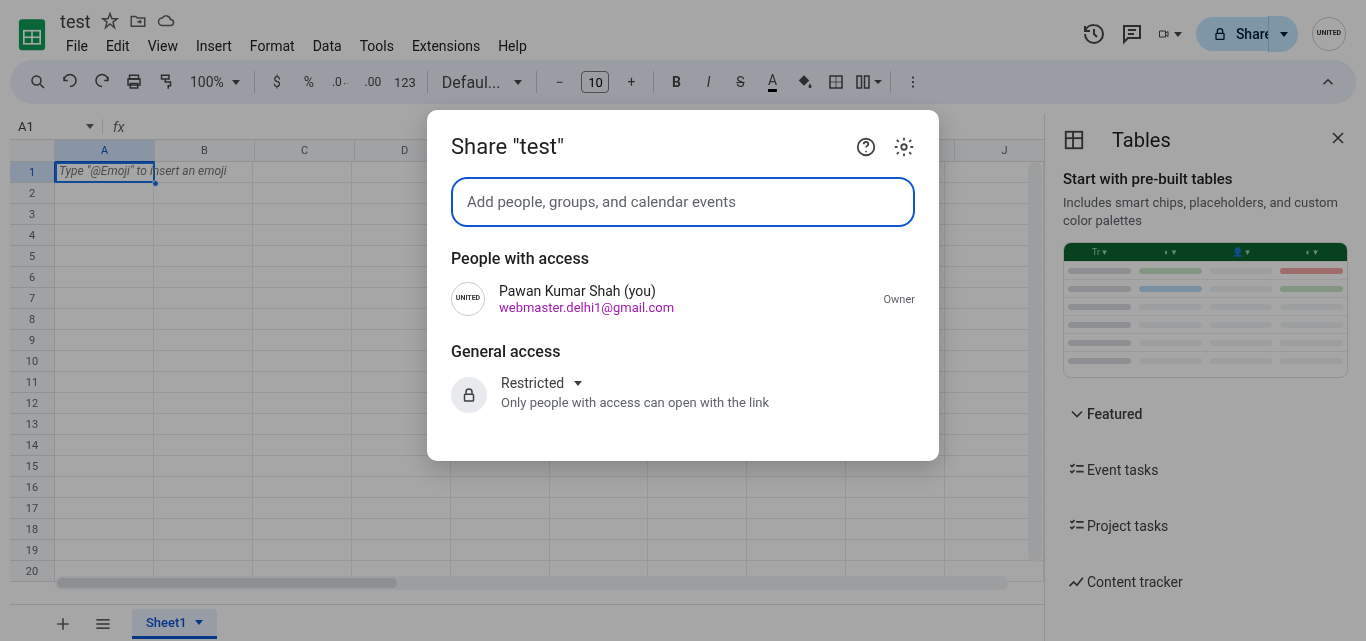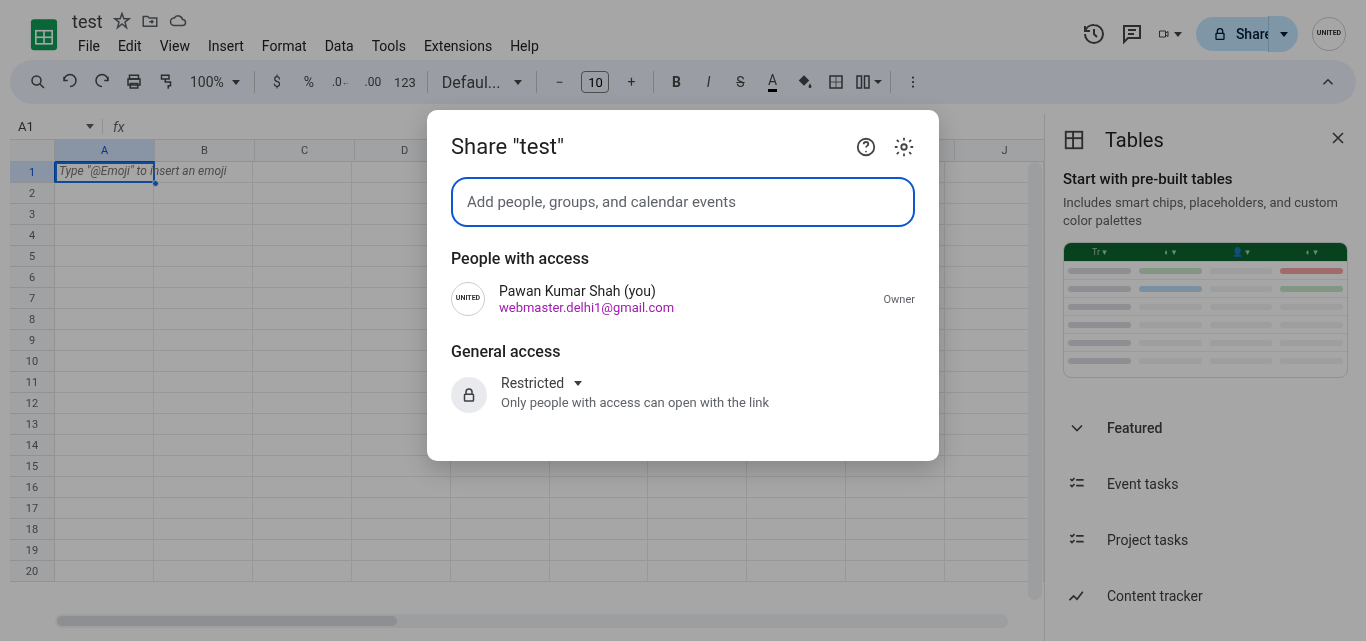--- a/index.html
+++ b/index.html
@@ -1,20 +1,20 @@
 <!DOCTYPE html>
 <html><head>
 <meta charset="utf-8">
 <style>
 * { box-sizing: border-box; margin: 0; padding: 0; font-family: "Google Sans", Roboto, Arial, sans-serif; }
 body { width: 1366px; height: 641px; overflow: hidden; background: #fff; position: relative; }
 .overlay { position: absolute; inset: 0; background: rgba(0,0,0,0.35); z-index: 50; }
 
 
-.header { display: flex; align-items: center; padding: 8px 14px 0 12px; height: 60px; margin-left: 12px; }
+.header { display: flex; align-items: center; padding: 8px 14px 0 12px; height: 60px; }
 .logo { width: 40px; height: 40px; display: flex; align-items: center; justify-content: center; }
 .logo svg { width: 36px; height: 36px; }
 .doc-info { margin-left: 4px; flex: 1; }
 .doc-title-row { display: flex; align-items: center; gap: 10px; padding-left: 4px; }
 .doc-title { font-size: 18px; color: #3c4043; }
 .title-icon { color: #5f6368; width: 18px; height: 18px; }
 .menubar { display: flex; gap: 2px; padding: 2px 0 0 2px; }
 .menubar-item { font-size: 14px; color: #202124; padding: 4px 8px; cursor: pointer; border-radius: 4px; }
 .header-right { display: flex; align-items: center; gap: 14px; padding-right: 6px; }
 .header-icon { width: 24px; height: 24px; color: #444746; cursor: pointer; display: flex; align-items: center; justify-content: center; }
@@ -58,33 +58,33 @@
 .cell-hint { position: absolute; left: 4px; top: 2px; font-size: 12px; font-style: italic; color: #757575; pointer-events: none; z-index: 5; }
 .hscroll { position: absolute; left: 45px; bottom: 14px; right: 18px; height: 14px; background: #f1f3f4; border-radius: 10px; }
 .hscroll-thumb { width: 340px; height: 10px; background: #dadce0; border-radius: 8px; margin: 2px; }
 .vscroll { position: absolute; right: 2px; top: 22px; width: 14px; bottom: 28px; background: #f1f3f4; border-radius: 10px; }
 .sheet-footer { height: 38px; display: flex; align-items: center; padding: 0 42px; gap: 18px; border-top: 1px solid #e0e0e0; }
 .footer-btn { color: #5f6368; cursor: pointer; width: 22px; height: 22px; display: flex; align-items: center; justify-content: center; }
 .sheet-tab { padding: 6px 14px; font-size: 13px; font-weight: 500; color: #0b57d0; border-bottom: 3px solid #0b57d0; display: flex; align-items: center; gap: 8px; background: #e8f0fe; border-radius: 4px 4px 0 0; }
 
 
 .side-panel { width: 322px; border-left: 1px solid #e0e0e0; padding: 0; display: flex; flex-direction: column; }
-.panel-header { display: flex; align-items: center; gap: 20px; padding: 14px 18px 18px 18px; }
+.panel-header { display: flex; align-items: center; gap: 27px; padding: 14px 18px 18px 18px; }
 .panel-title { font-size: 20px; color: #1f1f1f; flex: 1; }
 .panel-close { color: #444746; cursor: pointer; }
 .panel-body { padding: 0 18px; overflow: auto; }
 .panel-subtitle { font-size: 15px; font-weight: 500; color: #1f1f1f; margin-bottom: 6px; }
 .panel-desc { font-size: 13px; color: #5f6368; line-height: 1.4; margin-bottom: 12px; }
-.table-preview { width: 100%; height: 136px; border-radius: 8px; overflow: hidden; border: 1px solid #e0e0e0; margin-bottom: 22px; }
+.table-preview { width: 100%; height: 136px; border-radius: 8px; overflow: hidden; border: 1px solid #e0e0e0; margin-bottom: 8px; }
 .tp-header-row { background: #0d652d; height: 18px; display: flex; }
 .tp-header-row div { flex: 1; display: flex; align-items: center; justify-content: space-around; color: #9fd5b5; font-size: 9px; }
 .tp-body-row { height: 18px; display: flex; border-top: 1px solid #eee; }
 .tp-body-row div { flex: 1; display: flex; align-items: center; padding: 0 4px; }
 .tp-skel { height: 6px; border-radius: 3px; flex: 1; }
-.panel-item { display: flex; align-items: center; gap: 20px; padding: 18px 4px; font-size: 14px; color: #3c4043; cursor: pointer; }
+.panel-item { display: flex; align-items: center; padding: 18px 4px; font-size: 14px; color: #3c4043; cursor: pointer; }
 .panel-item svg, .panel-item .icon-sm { width: 20px; height: 20px; color: #444746; }
 
 
 .modal { position: absolute; left: 427px; top: 110px; width: 512px; background: #fff; border-radius: 10px; z-index: 100; padding: 24px; box-shadow: 0 8px 24px rgba(0,0,0,0.2); }
 .modal-header { display: flex; align-items: center; margin-bottom: 18px; }
 .modal-title { font-size: 22px; color: #1f1f1f; flex: 1; }
 .modal-icon { width: 22px; height: 22px; color: #444746; cursor: pointer; margin-left: 16px; }
 .people-input { width: 100%; border: 2px solid #0b57d0; border-radius: 16px; padding: 14px 14px; font-size: 15px; color: #1f1f1f; outline: none; margin-bottom: 22px; }
 .people-input::placeholder { color: #5f6368; }
 .section-title { font-size: 16px; font-weight: 500; color: #1f1f1f; margin-bottom: 14px; }
@@ -559,20 +559,38 @@
             <div class="cell"></div>
           </div>
         </div>
       <div class="vscroll"></div>
     </div>
     <div style="position:relative;height:14px;margin-right:18px">
       <div class="hscroll">
           <div class="hscroll-thumb"></div>
         </div>
     </div>
+    <div class="sheet-footer">
+      <div class="footer-btn">
+          <svg viewBox="0 0 24 24" width="20">
+            <path stroke="currentColor" stroke-width="2" d="M12 5v14M5 12h14"></path>
+          </svg>
+        </div>
+      <div class="footer-btn">
+          <svg viewBox="0 0 24 24" width="20">
+            <line x1="4" y1="7" x2="20" y2="7" stroke="currentColor" stroke-width="2"></line>
+            <line x1="4" y1="12" x2="20" y2="12" stroke="currentColor" stroke-width="2"></line>
+            <line x1="4" y1="17" x2="20" y2="17" stroke="currentColor" stroke-width="2"></line>
+          </svg>
+        </div>
+      <div class="sheet-tab">
+          <span>Sheet1</span>
+          <span class="caret-down" style="color:#0b57d0"></span>
+        </div>
+    </div>
   </div>
 
   <div class="side-panel">
     <div class="panel-header">
       <svg width="22" height="22" viewBox="0 0 24 24">
           <rect x="3" y="3" width="18" height="18" fill="none" stroke="#444746" stroke-width="2"></rect>
           <line x1="3" y1="10" x2="21" y2="10" stroke="#444746" stroke-width="2"></line>
           <line x1="11" y1="3" x2="11" y2="21" stroke="#444746" stroke-width="2"></line>
         </svg>
       <span class="panel-title">Tables</span>

